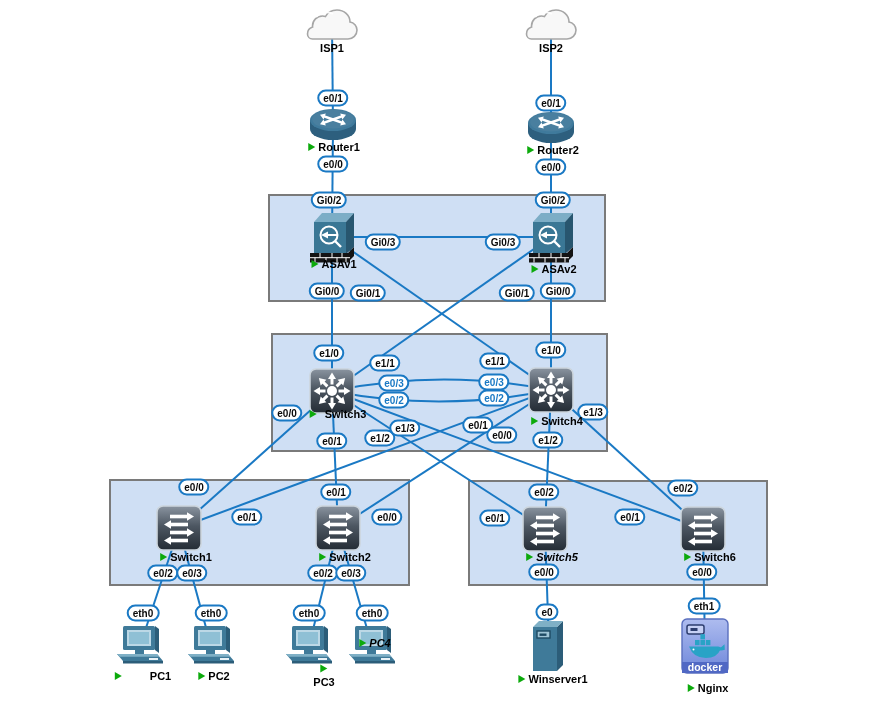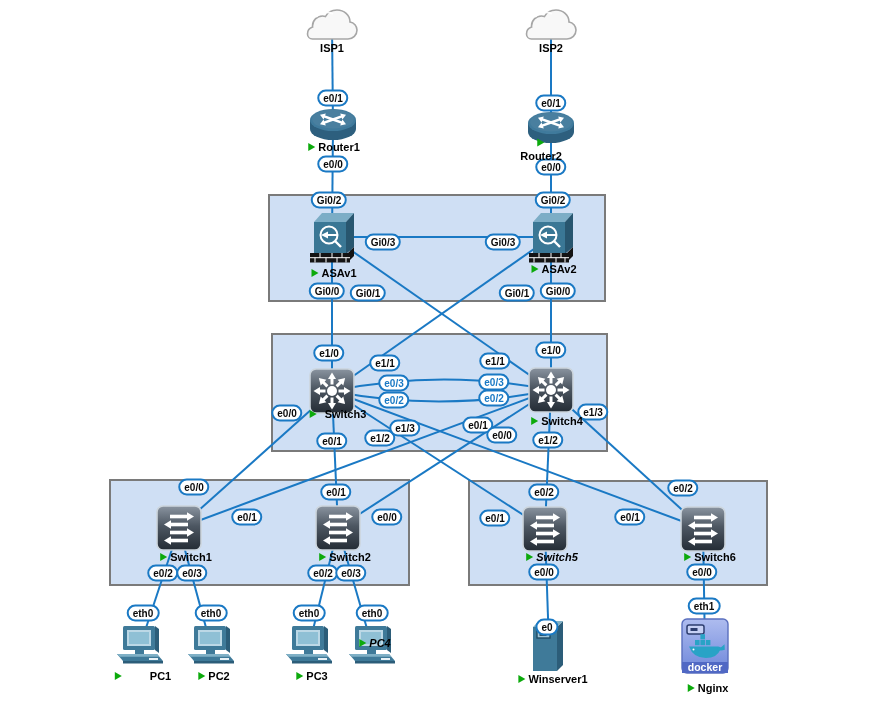--- a/index.html
+++ b/index.html
@@ -98,21 +98,21 @@
     <div class="port" style="left: 683px; top: 488px;">e0/2</div>
     <div class="port" style="left: 163px; top: 573px;">e0/2</div>
     <div class="port" style="left: 143px; top: 613px;">eth0</div>
     <div class="port" style="left: 192px; top: 573px;">e0/3</div>
     <div class="port" style="left: 211px; top: 613px;">eth0</div>
     <div class="port" style="left: 323px; top: 573px;">e0/2</div>
     <div class="port" style="left: 309px; top: 613px;">eth0</div>
     <div class="port" style="left: 351px; top: 573px;">e0/3</div>
     <div class="port" style="left: 372px; top: 613px;">eth0</div>
     <div class="port" style="left: 544px; top: 572px;">e0/0</div>
-    <div class="port" style="left: 547px; top: 612px; margin-top: 15px;">e0</div>
+    <div class="port" style="left: 547px; top: 612px;">e0</div>
     <div class="port" style="left: 702px; top: 572px;">e0/0</div>
     <div class="port" style="left: 704px; top: 606px;">eth1</div>
     <div class="node" style="left: 332px; top: 25px; width: 64px; height: 40px;"><svg width="64" height="40" viewBox="0 0 64 40">
         <path d="M20 34 H48 C53 34 57 30 57 25 C57 21 54 17.5 50 17 C50 10 44 5 37 5 C32 5 27.5 7.5 25.5 11.5 C24.5 11.2 23.5 11 22.5 11 C17 11 12.5 15.5 12.5 21 C12.5 21.3 12.5 21.6 12.6 22 C9.5 23 7.5 25.8 7.5 29 C7.5 31.8 9.7 34 12.5 34 Z" fill="#f8f8f8" stroke="#a6a6a6" stroke-width="1.6"></path>
         <path d="M16 12 C20 7 28 6 33 9" fill="none" stroke="#fff" stroke-width="2" opacity="0.9"></path>
       </svg></div>
     <div class="nlabel" style="left: 332px; top: 48px; text-align: center;">
       <span>ISP1</span>
     </div>
     <div class="node" style="left: 551px; top: 25px; width: 64px; height: 40px;"><svg width="64" height="40" viewBox="0 0 64 40">
@@ -145,21 +145,21 @@
         <ellipse cx="24" cy="11.2" rx="21" ry="9.4" fill="#497f9f"></ellipse>
         <line x1="24" y1="11.5" x2="34.2" y2="7.8" stroke="#fff" stroke-width="2.4"></line>
         <polygon points="37.0,6.8 33.4,11.4 31.2,5.6" fill="#fff"></polygon>
         <line x1="24" y1="11.5" x2="13.8" y2="15.2" stroke="#fff" stroke-width="2.4"></line>
         <polygon points="11.0,16.2 14.6,11.6 16.8,17.4" fill="#fff"></polygon>
         <line x1="24" y1="11.5" x2="13.8" y2="7.8" stroke="#fff" stroke-width="2.4"></line>
         <polygon points="11.0,6.8 16.8,5.6 14.6,11.4" fill="#fff"></polygon>
         <line x1="24" y1="11.5" x2="34.2" y2="15.2" stroke="#fff" stroke-width="2.4"></line>
         <polygon points="37.0,16.2 31.2,17.4 33.4,11.6" fill="#fff"></polygon>
       </svg></div>
-    <div class="nlabel" style="left: 541px; top: 150px; flex-direction: column;">
+    <div class="nlabel" style="left: 553px; top: 150px;">
       <span class="tri"></span>
       <span>Router2</span>
     </div>
     <div class="node" style="left: 332px; top: 237px; width: 48px; height: 54px;"><svg width="48" height="54" viewBox="0 0 48 54">
         <polygon points="6,12 14,3 46,3 38,12" fill="#7cadc6"></polygon>
         <polygon points="38,12 46,3 46,37 38,44" fill="#28566f"></polygon>
         <rect x="6" y="12" width="32" height="31" fill="#3a7795"></rect>
         <circle cx="21" cy="25" r="8.5" fill="none" stroke="#fff" stroke-width="2"></circle>
         <line x1="27" y1="31" x2="33" y2="37" stroke="#fff" stroke-width="2.4"></line>
         <line x1="30" y1="25" x2="18" y2="25" stroke="#fff" stroke-width="2"></line>
@@ -168,21 +168,21 @@
         <rect x="2" y="43" width="40" height="9.5" fill="#141414"></rect>
         <line x1="2" y1="47.7" x2="42" y2="47.7" stroke="#fff" stroke-width="1"></line>
         <line x1="12" y1="43" x2="12" y2="47.7" stroke="#fff" stroke-width="1"></line>
         <line x1="24" y1="43" x2="24" y2="47.7" stroke="#fff" stroke-width="1"></line>
         <line x1="34" y1="43" x2="34" y2="47.7" stroke="#fff" stroke-width="1"></line>
         <line x1="7" y1="47.7" x2="7" y2="52.5" stroke="#fff" stroke-width="1"></line>
         <line x1="18" y1="47.7" x2="18" y2="52.5" stroke="#fff" stroke-width="1"></line>
         <line x1="29" y1="47.7" x2="29" y2="52.5" stroke="#fff" stroke-width="1"></line>
         <line x1="38" y1="47.7" x2="38" y2="52.5" stroke="#fff" stroke-width="1"></line>
       </svg></div>
-    <div class="nlabel" style="left: 334px; top: 273px;">
+    <div class="nlabel" style="left: 334px; top: 264px;">
       <span class="tri"></span>
       <span>ASAv1</span>
     </div>
     <div class="node" style="left: 551px; top: 237px; width: 48px; height: 54px;"><svg width="48" height="54" viewBox="0 0 48 54">
         <polygon points="6,12 14,3 46,3 38,12" fill="#7cadc6"></polygon>
         <polygon points="38,12 46,3 46,37 38,44" fill="#28566f"></polygon>
         <rect x="6" y="12" width="32" height="31" fill="#3a7795"></rect>
         <circle cx="21" cy="25" r="8.5" fill="none" stroke="#fff" stroke-width="2"></circle>
         <line x1="27" y1="31" x2="33" y2="37" stroke="#fff" stroke-width="2.4"></line>
         <line x1="30" y1="25" x2="18" y2="25" stroke="#fff" stroke-width="2"></line>
@@ -386,21 +386,21 @@
         <polygon points="41,1 45,4 45,28 41,25" fill="#2c5d79"></polygon>
         <rect x="9" y="1" width="32" height="24" rx="1.5" fill="#3f7a99"></rect>
         <rect x="13" y="5" width="24" height="16" fill="#bcd8e6"></rect>
         <rect x="15" y="7" width="20" height="12" fill="#8fc0d5"></rect>
         <rect x="21" y="25" width="9" height="4" fill="#3f7a99"></rect>
         <polygon points="3,29 43,29 49,36 9,36" fill="#3f7a99"></polygon>
         <polygon points="3,29 43,29 45.5,31.8 5.5,31.8" fill="#7fb0c6"></polygon>
         <rect x="35" y="33" width="9" height="2" fill="#e8f2f7"></rect>
         <polygon points="9,36 49,36 49,38.5 9,38.5" fill="#2c5d79"></polygon>
       </svg></div>
-    <div class="nlabel" style="left: 312px; top: 676px;">
+    <div class="nlabel" style="left: 324px; top: 676px; flex-direction: column;">
       <span class="tri"></span>
       <span>PC3</span>
     </div>
     <div class="node" style="left: 372px; top: 646px; width: 52px; height: 42px;"><svg width="52" height="42" viewBox="0 0 52 42">
         <polygon points="41,1 45,4 45,28 41,25" fill="#2c5d79"></polygon>
         <rect x="9" y="1" width="32" height="24" rx="1.5" fill="#3f7a99"></rect>
         <rect x="13" y="5" width="24" height="16" fill="#bcd8e6"></rect>
         <rect x="15" y="7" width="20" height="12" fill="#8fc0d5"></rect>
         <rect x="21" y="25" width="9" height="4" fill="#3f7a99"></rect>
         <polygon points="3,29 43,29 49,36 9,36" fill="#3f7a99"></polygon>

